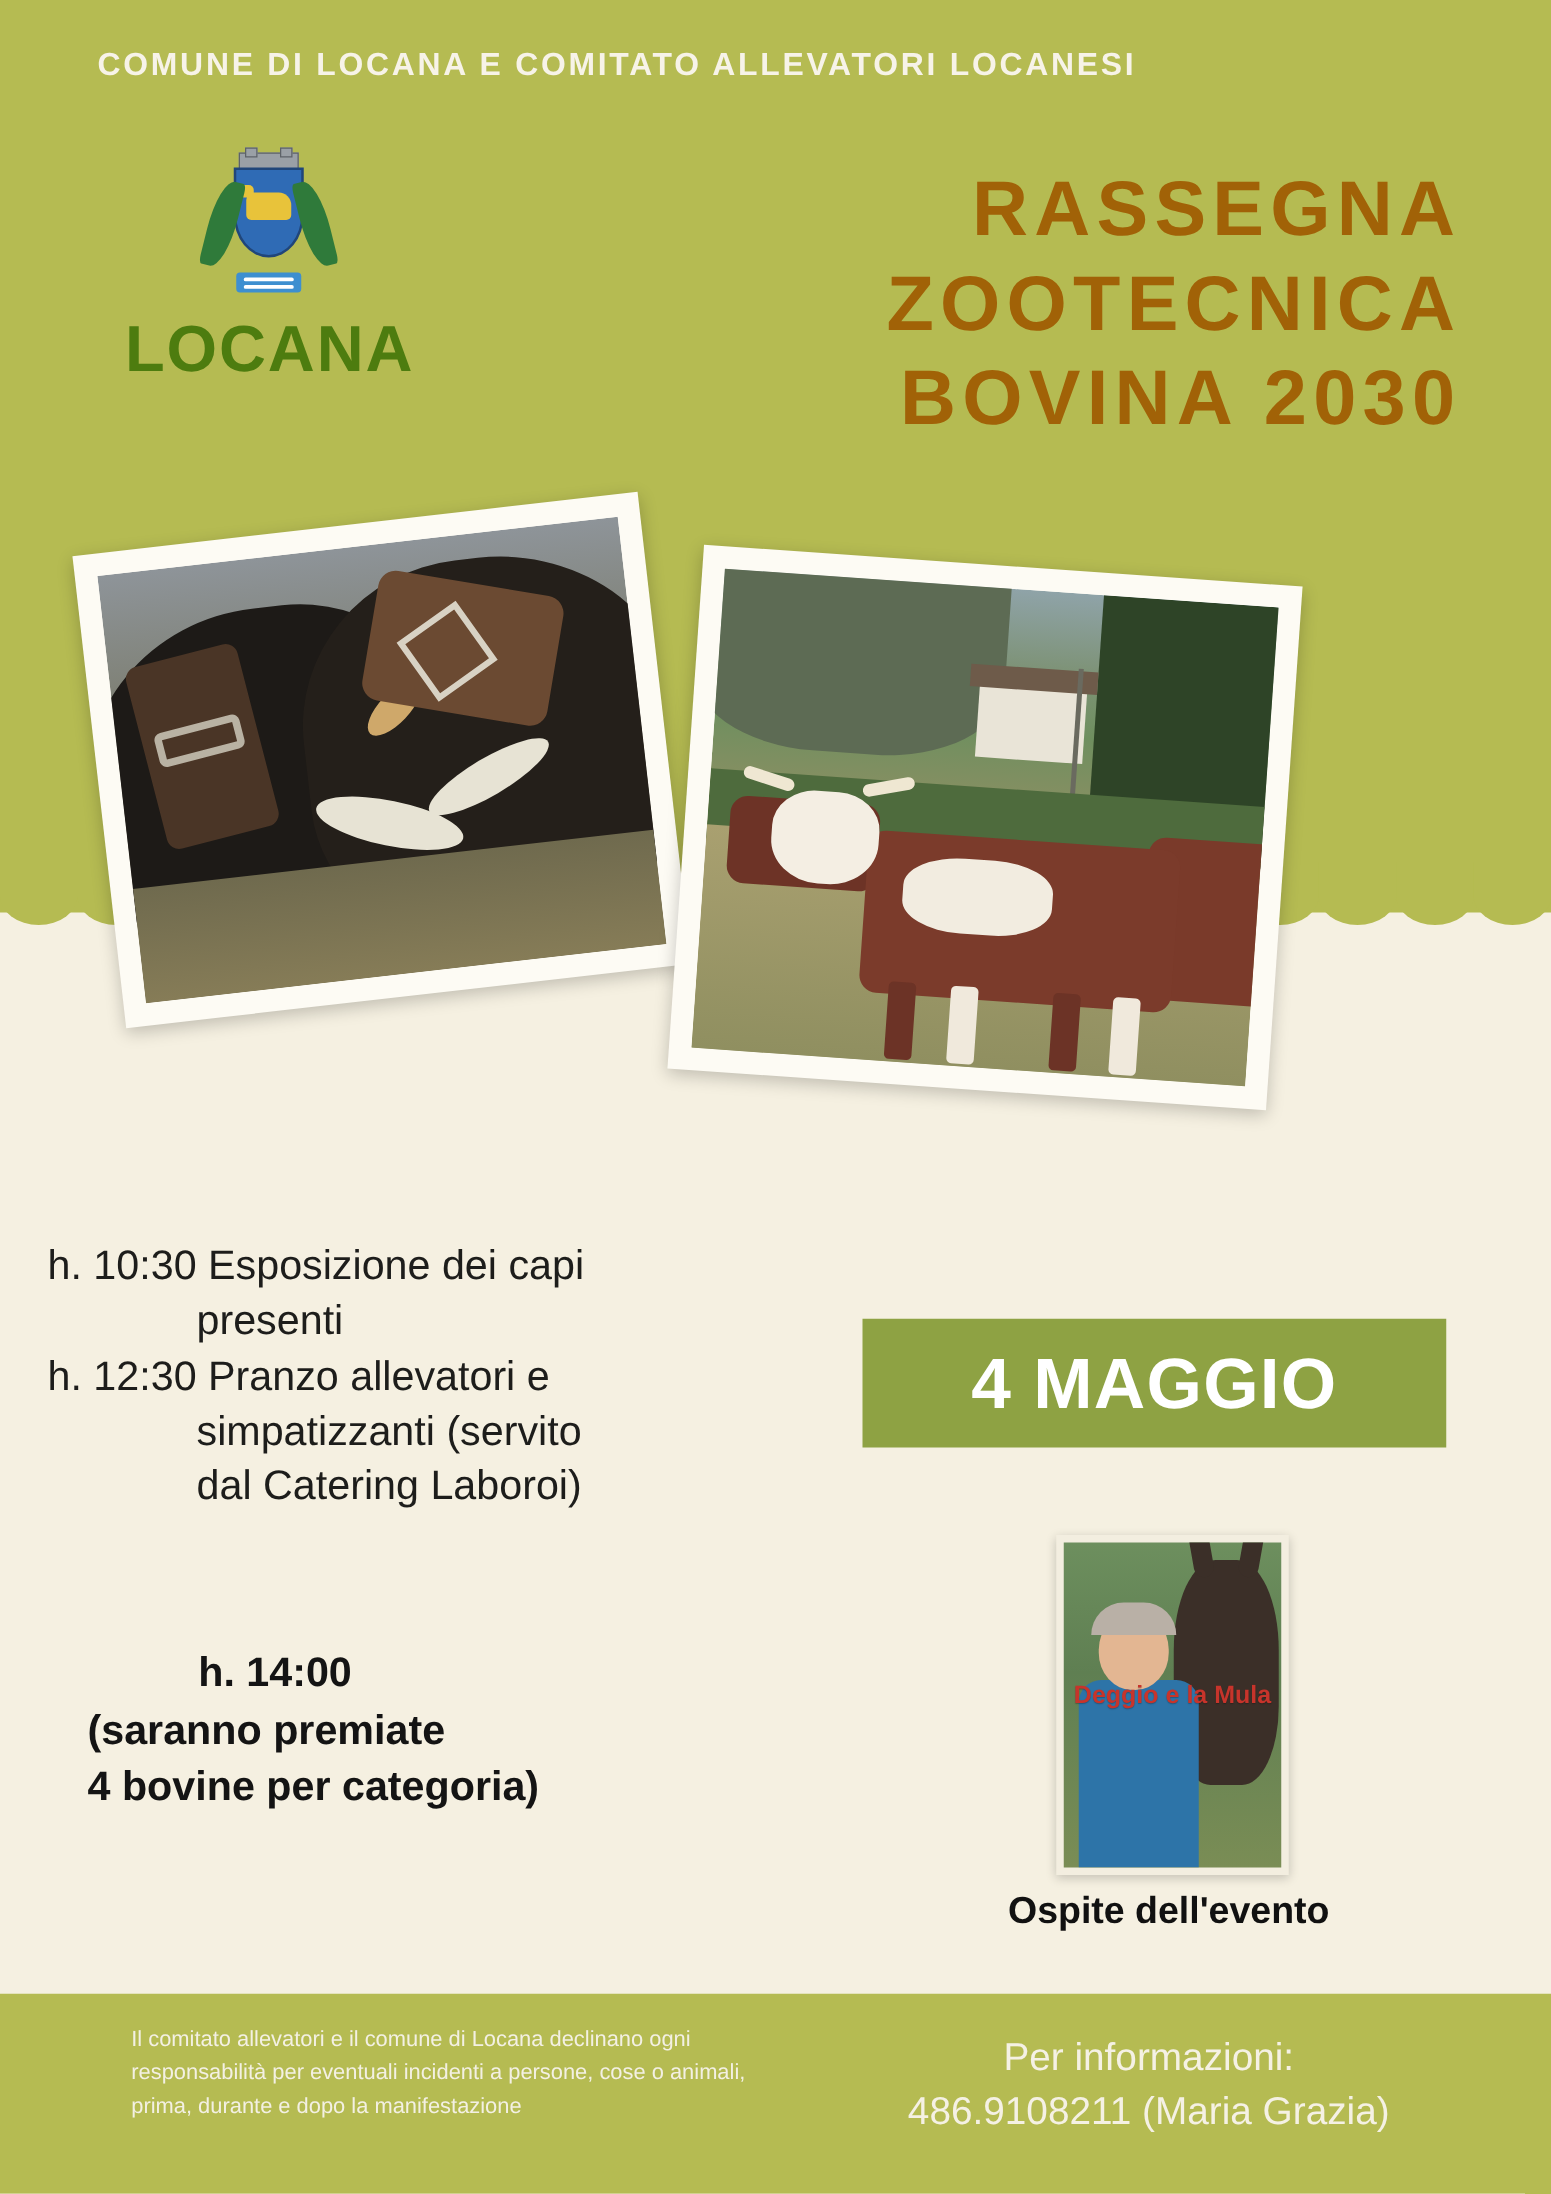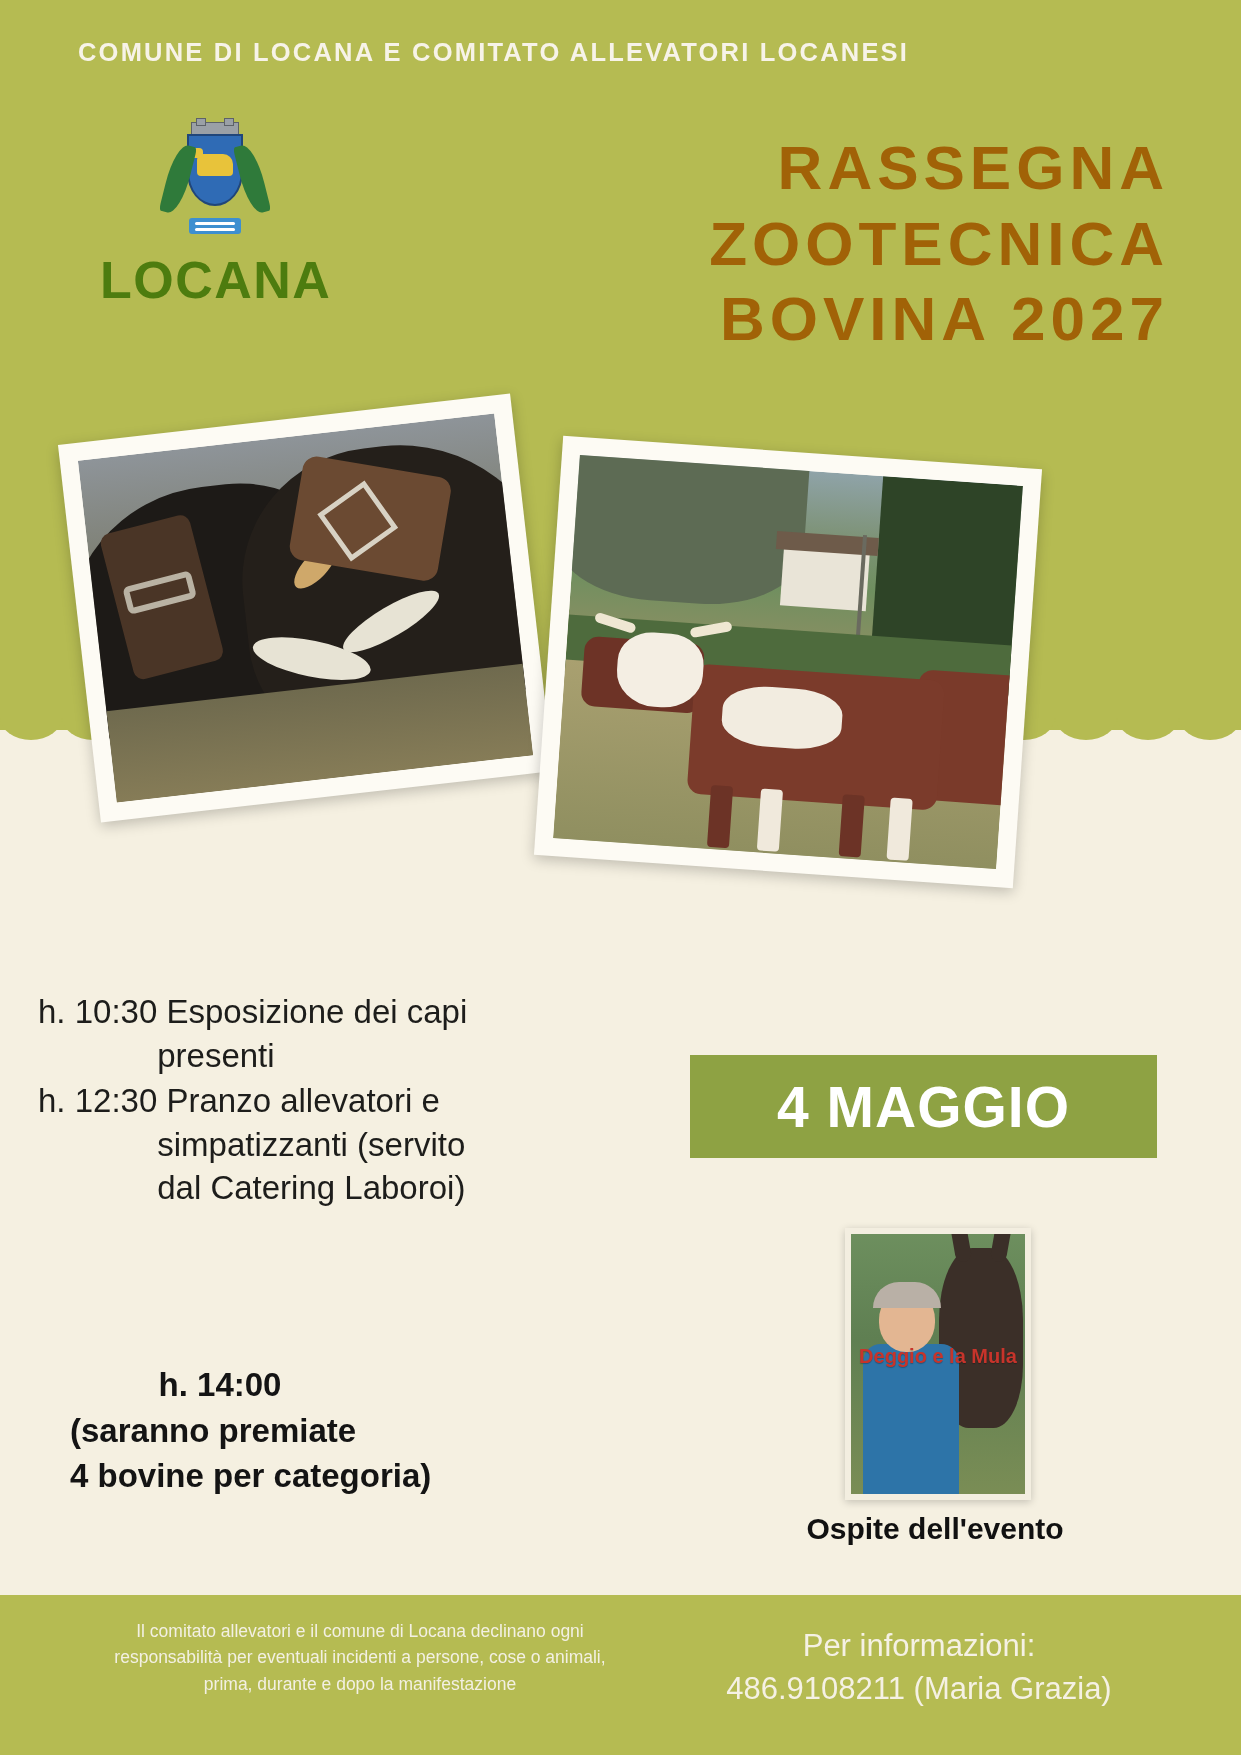--- a/index.html
+++ b/index.html
@@ -382,21 +382,21 @@
     position: absolute;
     left: 70px;
     top: 1315px;
     width: 520px;
     font-size: 33px;
     line-height: 1.38;
     font-weight: 700;
     color: #141414;
   }
   .highlight-block .h-line { display: block; }
-  .h-center { text-align: center; width: 300px; margin-top: 47px; }
+  .h-center { text-align: center; width: 300px; }
 
   
   .date-badge {
     position: absolute;
     left: 690px;
     top: 1055px;
     width: 467px;
     height: 103px;
     background: #8ea243;
     display: flex;
@@ -493,21 +493,20 @@
     bottom: 0;
     width: 1241px;
     height: 160px;
     background: #b5bb52;
   }
   .disclaimer {
     position: absolute;
     left: 105px;
     top: 1618px;
     width: 510px;
-    text-align: center;
     font-size: 17.5px;
     line-height: 1.5;
     color: #f3f0e3;
   }
   .contact {
     position: absolute;
     right: 62px;
     top: 1625px;
     width: 520px;
     text-align: center;
@@ -553,21 +552,21 @@
     <div class="crest-leaf-l"></div>
     <div class="crest-leaf-r"></div>
     <div class="crest-base"></div>
   </div>
   <div class="crest-title">LOCANA</div>
 </div>
 
 <div class="main-title">
   <div>RASSEGNA</div>
   <div>ZOOTECNICA</div>
-  <div>BOVINA 2027</div>
+  <div>BOVINA 2030</div>
 </div>
 
 <div class="photo photo-left">
   <div class="inner">
     <div class="bulls">
       <div class="bull-a"></div>
       <div class="bull-b"></div>
       <div class="horn horn1"></div>
       <div class="horn horn2"></div>
       <div class="horn horn3"></div>

